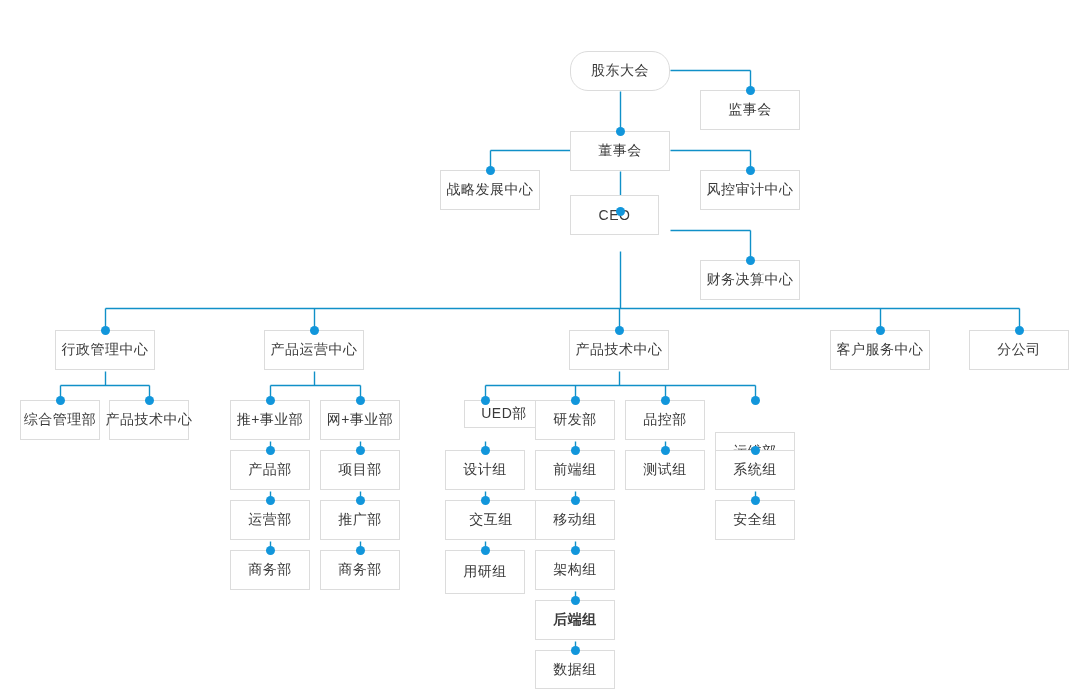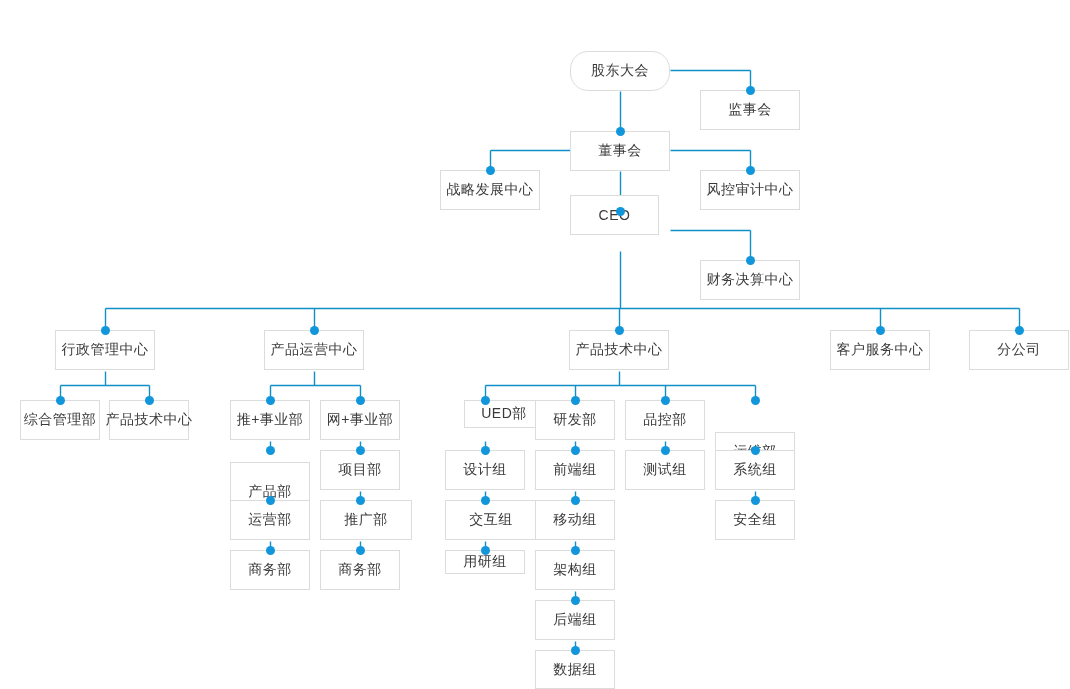--- a/index.html
+++ b/index.html
@@ -161,66 +161,66 @@
       </div>
       <div class="node" style="left: 20px; top: 400px; width: 80px; height: 40px;">
         <span>综合管理部</span>
       </div>
       <div class="node" style="left: 109px; top: 400px; width: 80px; height: 40px;">
         <span>产品技术中心</span>
       </div>
       <div class="node" style="left: 230px; top: 400px; width: 80px; height: 40px;">
         <span>推+事业部</span>
       </div>
-      <div class="node" style="left: 230px; top: 462px; width: 80px; height: 40px; align-items: flex-end;">
+      <div class="node" style="left: 230px; top: 450px; width: 80px; height: 40px;">
         <span>产品部</span>
       </div>
       <div class="node" style="left: 230px; top: 500px; width: 80px; height: 40px;">
         <span>运营部</span>
       </div>
       <div class="node" style="left: 230px; top: 550px; width: 80px; height: 40px;">
         <span>商务部</span>
       </div>
       <div class="node" style="left: 320px; top: 400px; width: 80px; height: 40px;">
         <span>网+事业部</span>
       </div>
       <div class="node" style="left: 320px; top: 450px; width: 80px; height: 40px;">
         <span>项目部</span>
       </div>
-      <div class="node" style="left: 320px; top: 500px; width: 92px; height: 40px;">
+      <div class="node" style="left: 320px; top: 500px; width: 80px; height: 40px;">
         <span>推广部</span>
       </div>
       <div class="node" style="left: 320px; top: 550px; width: 80px; height: 40px;">
         <span>商务部</span>
       </div>
       <div class="node" style="left: 464px; top: 400px; width: 80px; height: 28px;">
         <span>UED部</span>
       </div>
       <div class="node" style="left: 445px; top: 450px; width: 80px; height: 40px;">
         <span>设计组</span>
       </div>
       <div class="node" style="left: 445px; top: 500px; width: 92px; height: 40px; text-align: right;">
         <span>交互组</span>
       </div>
-      <div class="node" style="left: 445px; top: 550px; width: 80px; height: 24px;">
+      <div class="node" style="left: 445px; top: 550px; width: 80px; height: 44px;">
         <span>用研组</span>
       </div>
       <div class="node" style="left: 535px; top: 400px; width: 80px; height: 40px;">
         <span>研发部</span>
       </div>
       <div class="node" style="left: 535px; top: 450px; width: 80px; height: 40px;">
         <span>前端组</span>
       </div>
       <div class="node" style="left: 535px; top: 500px; width: 80px; height: 40px;">
         <span>移动组</span>
       </div>
       <div class="node" style="left: 535px; top: 550px; width: 80px; height: 40px;">
         <span>架构组</span>
       </div>
-      <div class="node" style="left: 535px; top: 600px; width: 80px; height: 40px;">
+      <div class="node" style="left: 535px; top: 600px; width: 80px; height: 40px; font-weight: bold;">
         <span>后端组</span>
       </div>
       <div class="node" style="left: 535px; top: 650px; width: 80px; height: 39px;">
         <span>数据组</span>
       </div>
       <div class="node" style="left: 625px; top: 400px; width: 80px; height: 40px;">
         <span>品控部</span>
       </div>
       <div class="node" style="left: 625px; top: 450px; width: 80px; height: 40px;">
         <span>测试组</span>

